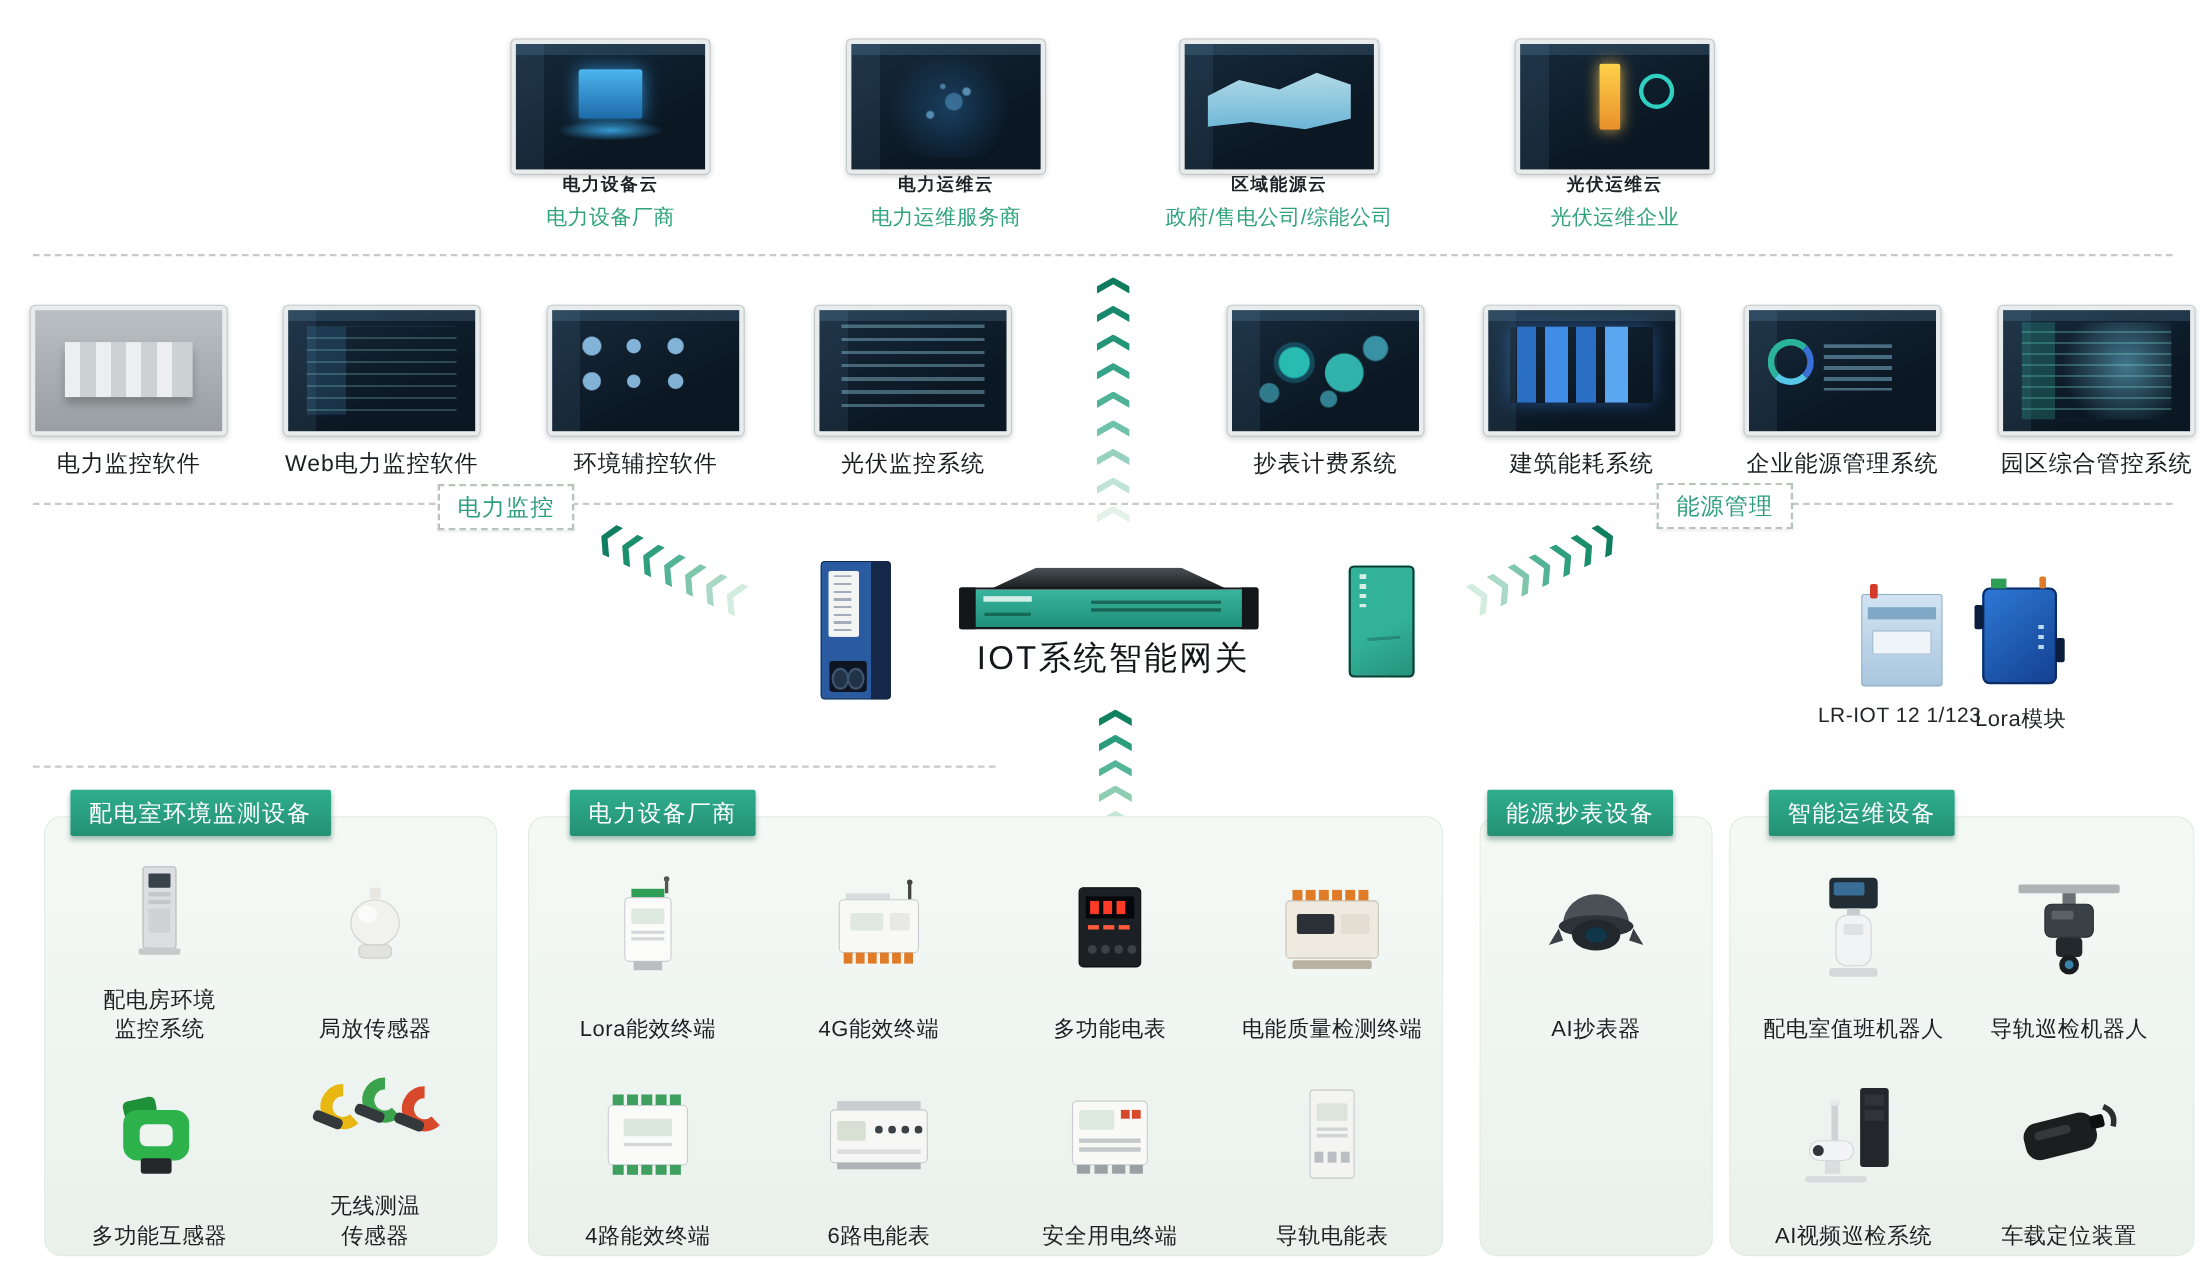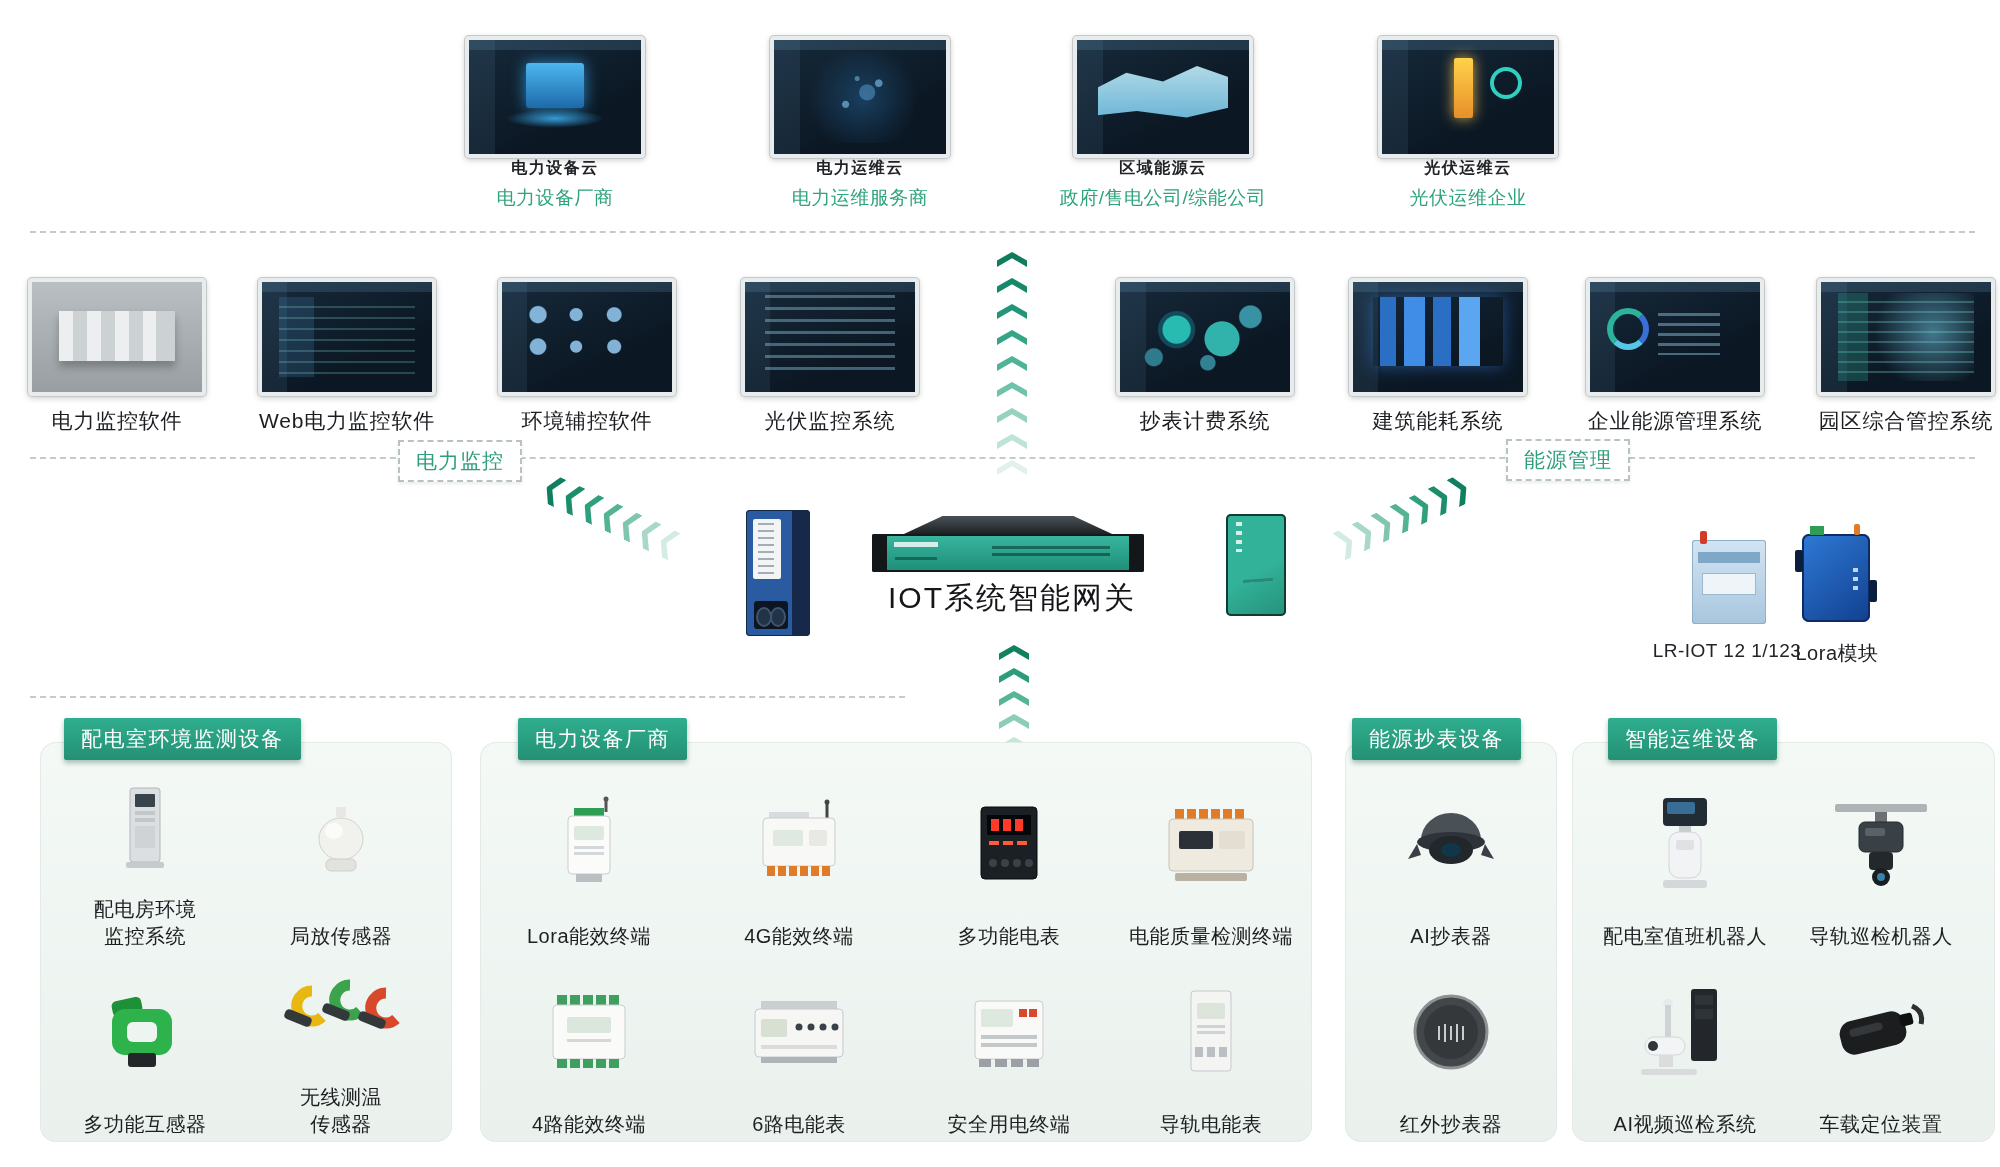--- a/index.html
+++ b/index.html
@@ -586,36 +586,20 @@
           <path d="M18 42 a30 27 0 0 1 60 0 z" fill="#4a5156"></path>
           <path d="M14 46 l-9 15 13 -4 z" fill="#3a4045"></path>
           <path d="M82 46 l9 15 -13 -4 z" fill="#3a4045"></path>
           <ellipse cx="48" cy="44" rx="34" ry="10" fill="#2d3338"></ellipse>
           <ellipse cx="48" cy="52" rx="22" ry="14" fill="#22272b"></ellipse>
           <ellipse cx="48" cy="52" rx="10" ry="7" fill="#10364a"></ellipse>
         </svg>
       </div>
       <div class="cell-label">AI抄表器</div>
     </div>
-    <div class="cell" style="left:11px;top:210px;">
-      <div class="cell-icon">
-        <svg width="92" height="92" viewBox="0 0 92 92">
-          <circle cx="46" cy="46" r="36" fill="#43474a" stroke="#8d9194" stroke-width="3"></circle>
-          <circle cx="46" cy="46" r="27" fill="#34383b"></circle>
-          <g stroke="#c9cdd0" stroke-width="2">
-            <line x1="34" y1="40" x2="34" y2="54"></line>
-              <line x1="40" y1="38" x2="40" y2="56"></line>
-            <line x1="46" y1="40" x2="46" y2="54"></line>
-              <line x1="52" y1="38" x2="52" y2="56"></line>
-            <line x1="58" y1="40" x2="58" y2="54"></line>
-          </g>
-        </svg>
-      </div>
-      <div class="cell-label">红外抄表器</div>
-    </div>
   </div>
 
   <div class="card" style="left:1572px;width:423px;">
     <div class="card-tag" style="left:36px;">智能运维设备</div>
     <div class="cell" style="left:18px;top:22px;">
       <div class="cell-icon">
         <svg width="84" height="100" viewBox="0 0 84 100">
           <rect x="20" y="4" width="44" height="28" rx="4" fill="#222c34"></rect>
           <rect x="24" y="8" width="28" height="12" rx="2" fill="#3f7fae" opacity=".8"></rect>
           <rect x="36" y="32" width="12" height="6" fill="#c8ccce"></rect>

